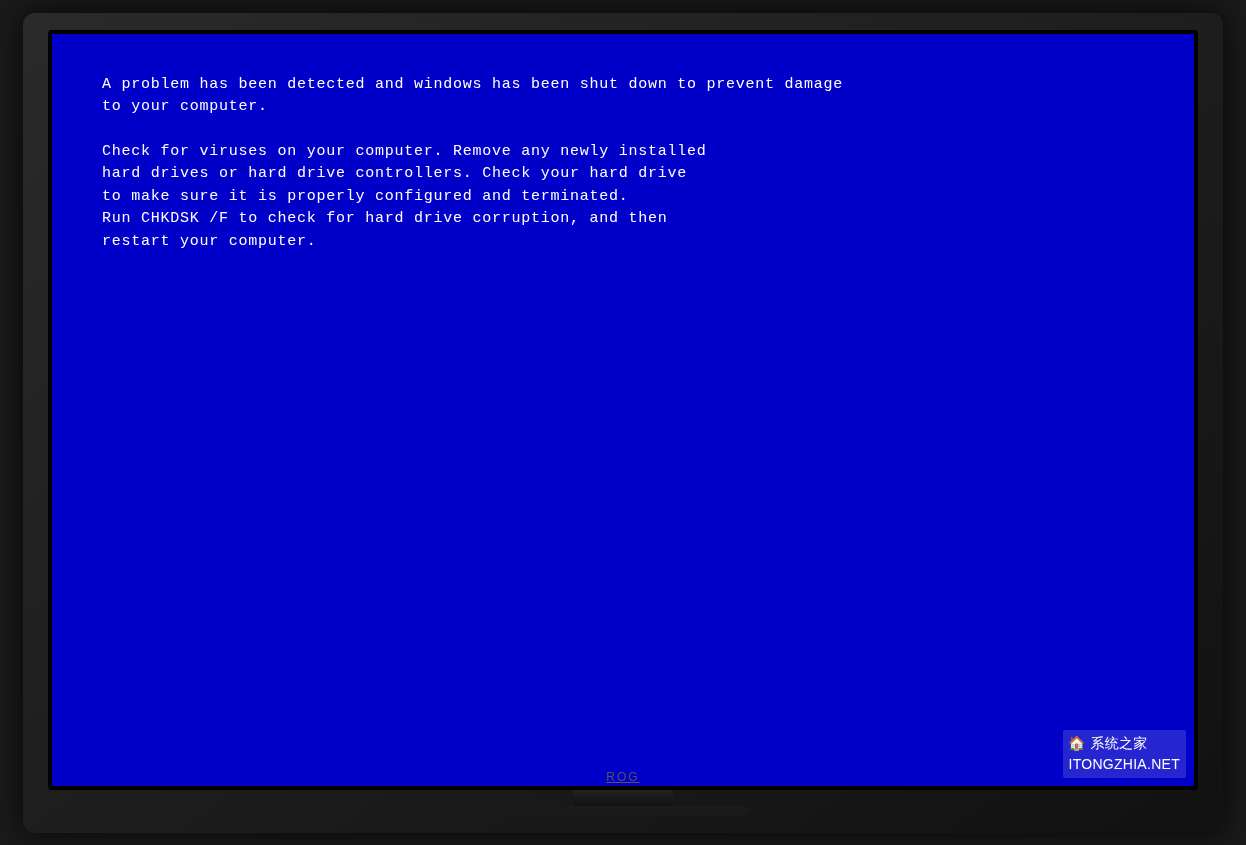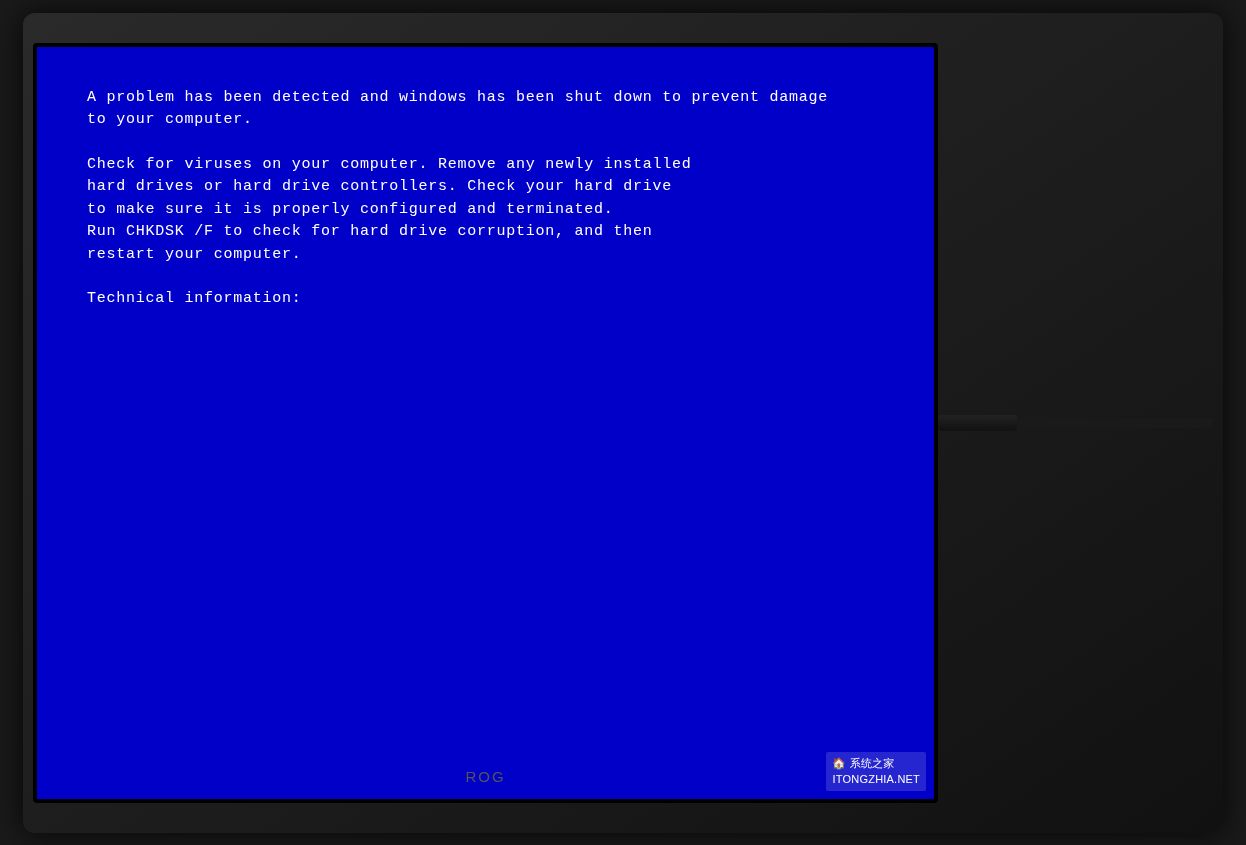--- a/index.html
+++ b/index.html
@@ -19,21 +19,21 @@
       overflow: hidden;
     }
 
     .monitor-outer {
       width: 1200px;
       height: 820px;
       background: linear-gradient(145deg, #2a2a2a, #111);
       border-radius: 12px;
       padding: 10px;
       display: flex;
-      flex-direction: row;
+      flex-direction: column;
       align-items: center;
       justify-content: center;
       box-shadow: 0 0 30px rgba(0,0,0,0.8);
       position: relative;
     }
 
     .monitor-bezel {
       width: 1150px;
       height: 760px;
       background: #000;
@@ -69,21 +69,21 @@
     .bsod-paragraph:last-child {
       margin-bottom: 0;
     }
 
     .watermark {
       position: absolute;
       bottom: 8px;
       right: 8px;
       background: rgba(255,255,255,0.15);
       color: #fff;
-      font-size: 11px;
+      font-size: 14px;
       font-family: Arial, sans-serif;
       padding: 3px 6px;
       border-radius: 2px;
       letter-spacing: 0.02em;
     }
 
     .monitor-stand {
       width: 120px;
       height: 18px;
       background: linear-gradient(to bottom, #222, #111);
@@ -95,27 +95,28 @@
 
     .monitor-base {
       width: 250px;
       height: 10px;
       background: #1a1a1a;
       border-radius: 0 0 8px 8px;
     }
 
     .brand-text {
       position: absolute;
-      bottom: 18px;
+      bottom: 6px;
       left: 50%;
       transform: translateX(-50%);
       color: #555;
       font-family: Arial, sans-serif;
-      font-size: 15px;
+      font-size: 12px;
       letter-spacing: 2px;
+      text-decoration: underline;
     }
   </style>
 </head>
 <body>
 
 <div class="monitor-outer">
   <div class="monitor-bezel">
     <div class="screen">
 
       <div class="bsod-paragraph">
@@ -125,23 +126,20 @@
 
 
       <div class="bsod-paragraph">
         <span class="bsod-line">Check for viruses on your computer. Remove any newly installed
 hard drives or hard drive controllers. Check your hard drive
 to make sure it is properly configured and terminated.
 Run CHKDSK /F to check for hard drive corruption, and then
 restart your computer.</span>
       </div>
 
-      <div class="bsod-paragraph">
-        <span class="bsod-line">Technical information:</span>
-      </div>
 
 
       <div class="watermark">
         <span>🏠 </span><span>系统之家<br>ITONGZHIA.NET</span>
       </div>
     </div>
     <div class="brand-text">ROG</div>
   </div>
   <div class="monitor-stand" style="width:100px;height:16px;background:linear-gradient(to bottom,#222,#111);border-radius:0 0 4px 4px;"></div>
   <div class="monitor-base"></div>

